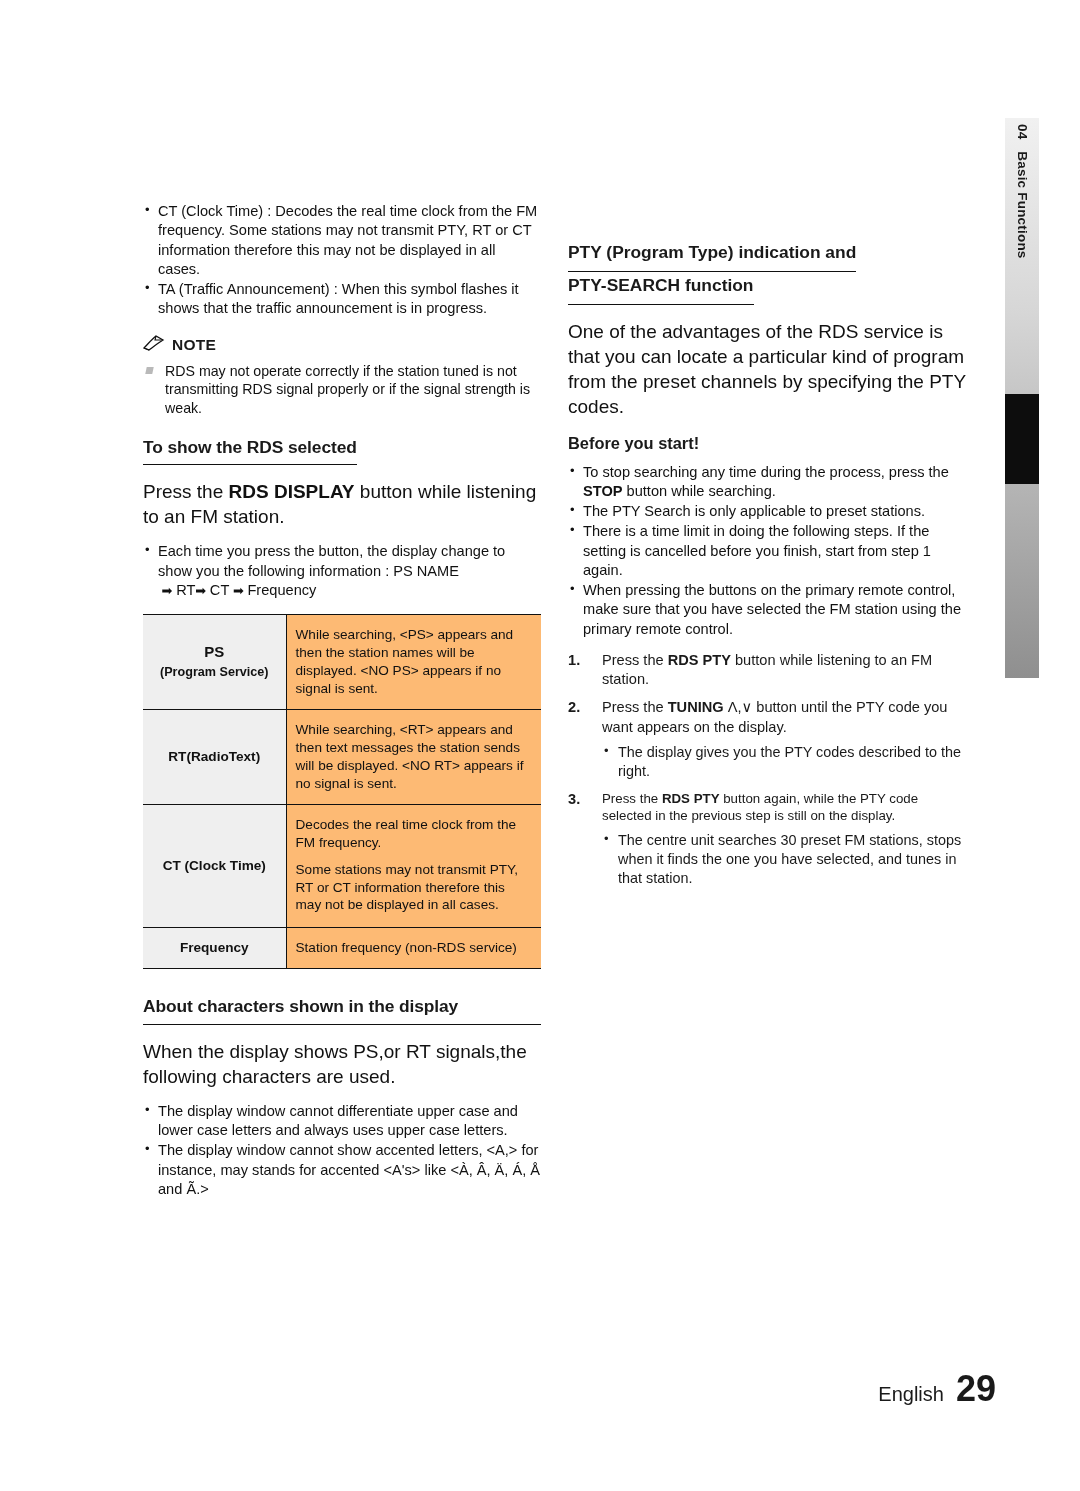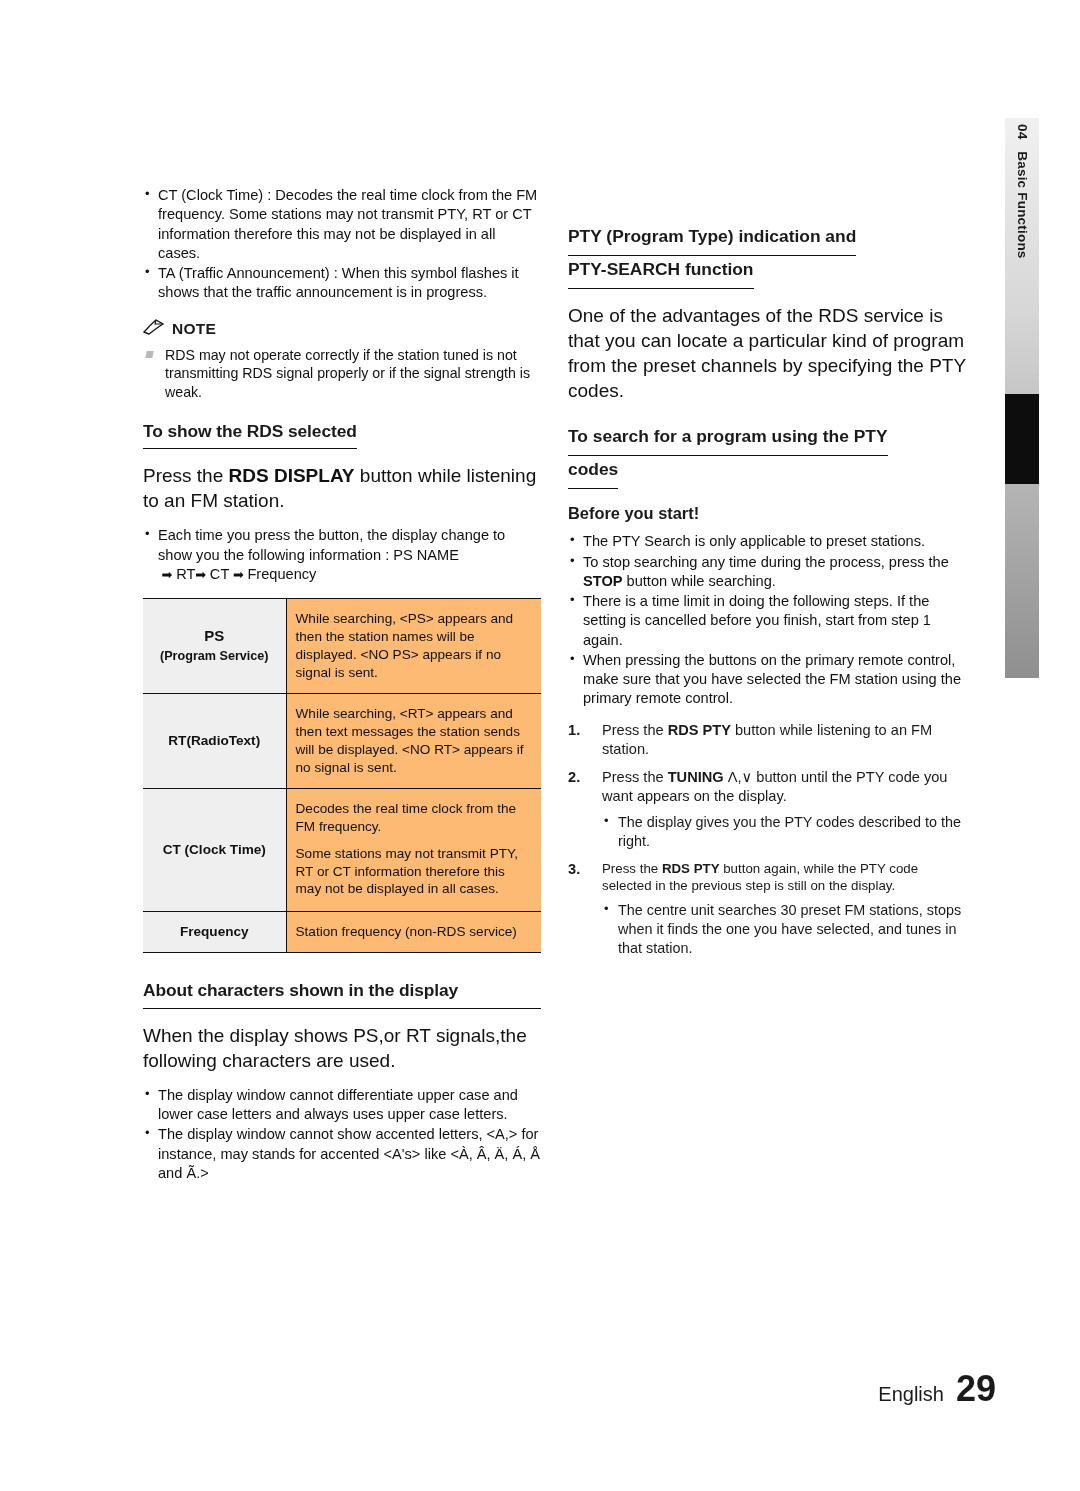--- a/index.html
+++ b/index.html
@@ -52,21 +52,21 @@
     text-align: left;
   }
   .side-tab-num {
     font-size: 13.5px;
     font-weight: bold;
   }
 
   
   .col {
     position: absolute;
-    top: 186px;
+    top: 202px;
     width: 398px;
   }
   .col-left { left: 143px; }
   .col-right { left: 568px; margin-top: 37px; }
 
   p, li, div { line-height: 1.32; }
 
   .bodytext {
     font-size: 19px;
     color: #111;
@@ -340,30 +340,26 @@
 
 <div class="col col-right">
 
   <div class="sec-two">
     <span class="u">PTY (Program Type) indication and</span><br>
     <span class="u">PTY-SEARCH function</span>
   </div>
 
   <p class="bodytext">One of the advantages of the RDS service is that you can locate a particular kind of program from the preset channels by specifying the PTY codes.</p>
 
-  <div class="sec-two" style="margin-top:20px">
-    <span class="u">To search for a program using the PTY</span><br>
-    <span class="u">codes</span>
-  </div>
 
   <h3 class="sub">Before you start!</h3>
 
   <ul class="dots">
+    <li><span>To stop searching any time during the process, press the </span><b>STOP</b><span> button while searching.</span></li>
     <li>The PTY Search is only applicable to preset stations.</li>
-    <li><span>To stop searching any time during the process, press the </span><b>STOP</b><span> button while searching.</span></li>
     <li>There is a time limit in doing the following steps. If the setting is cancelled before you finish, start from step 1 again.</li>
     <li>When pressing the buttons on the primary remote control, make sure that you have selected the FM station using the primary remote control.</li>
   </ul>
 
   <ol class="steps">
     <li><span>Press the </span><b>RDS PTY</b><span> button while listening to an FM station.</span></li>
 
     <li><span>Press the </span><b>TUNING</b><span> Λ</span><span>,</span><span>∨ </span><span> button until the PTY code you want appears on the display.</span>
       <ul class="inner">
         <li>The display gives you the PTY codes described to the right.</li>

